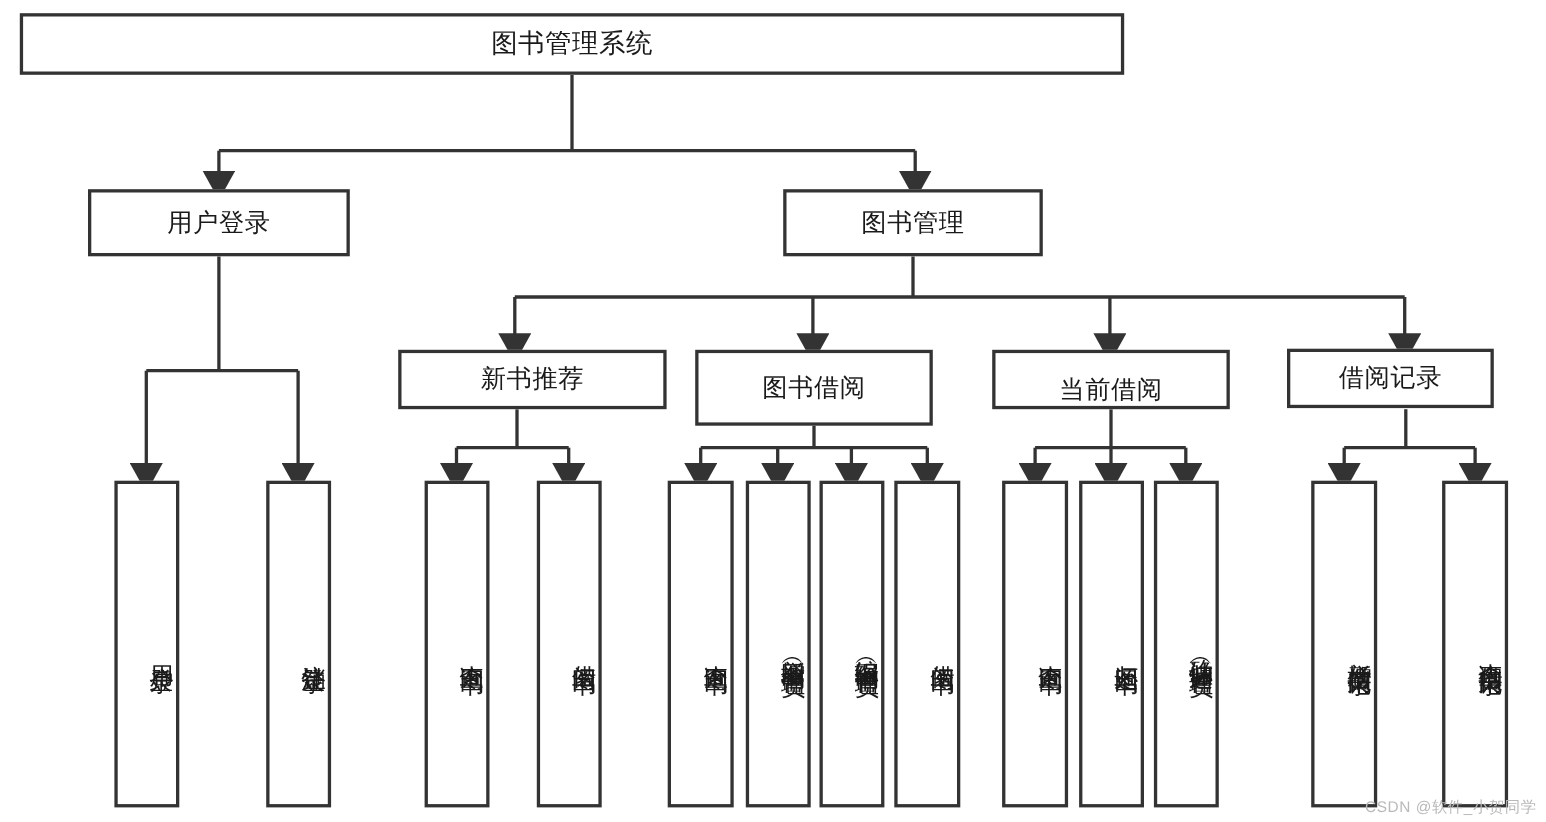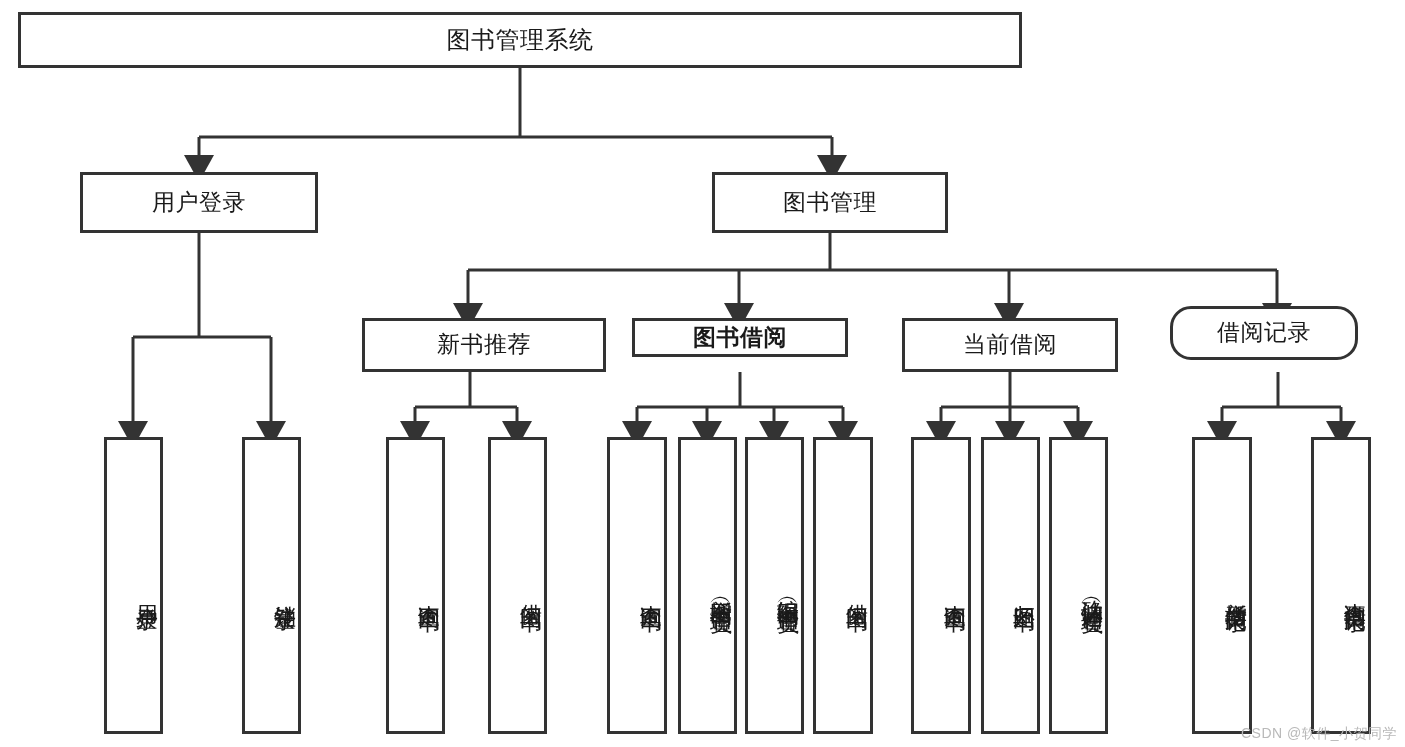--- a/index.html
+++ b/index.html
@@ -140,29 +140,29 @@
   </div>
 
   <div class="node horiz" style="left:712px; top:172px; width:236px; height:61px;">
     <span class="node-label">图书管理</span>
   </div>
 
   <div class="node horiz" style="left:362px; top:318px; width:244px; height:54px;">
     <span class="node-label">新书推荐</span>
   </div>
 
-  <div class="node horiz" style="left:632px; top:318px; width:216px; height:39px;font-weight:bold;">
+  <div class="node horiz" style="left:632px; top:318px; width:216px; height:69px;">
     <span class="node-label">图书借阅</span>
   </div>
 
-  <div class="node horiz" style="left:902px; top:318px; width:216px; height:54px;">
+  <div class="node horiz" style="left:902px; top:318px; width:216px; height:54px;align-items:flex-end;">
     <span class="node-label">当前借阅</span>
   </div>
 
-  <div class="node horiz" style="left:1170px; top:306px; width:188px; height:54px;border-radius:21px;">
+  <div class="node horiz" style="left:1170px; top:317px; width:188px; height:54px;">
     <span class="node-label">借阅记录</span>
   </div>
 
   <div class="node vert" style="left:104px; top:437px; width:59px; height:297px;">
     <span class="node-label">用户登录</span>
   </div>
   <div class="node vert" style="left:242px; top:437px; width:59px; height:297px;">
     <span class="node-label">注销登录</span>
   </div>
 

